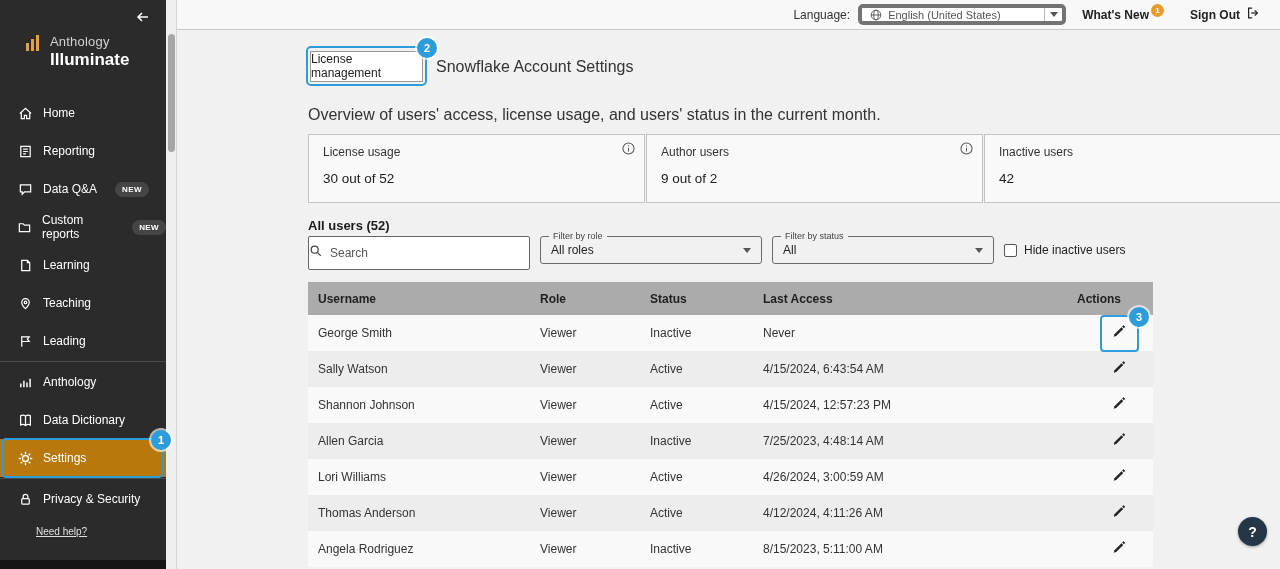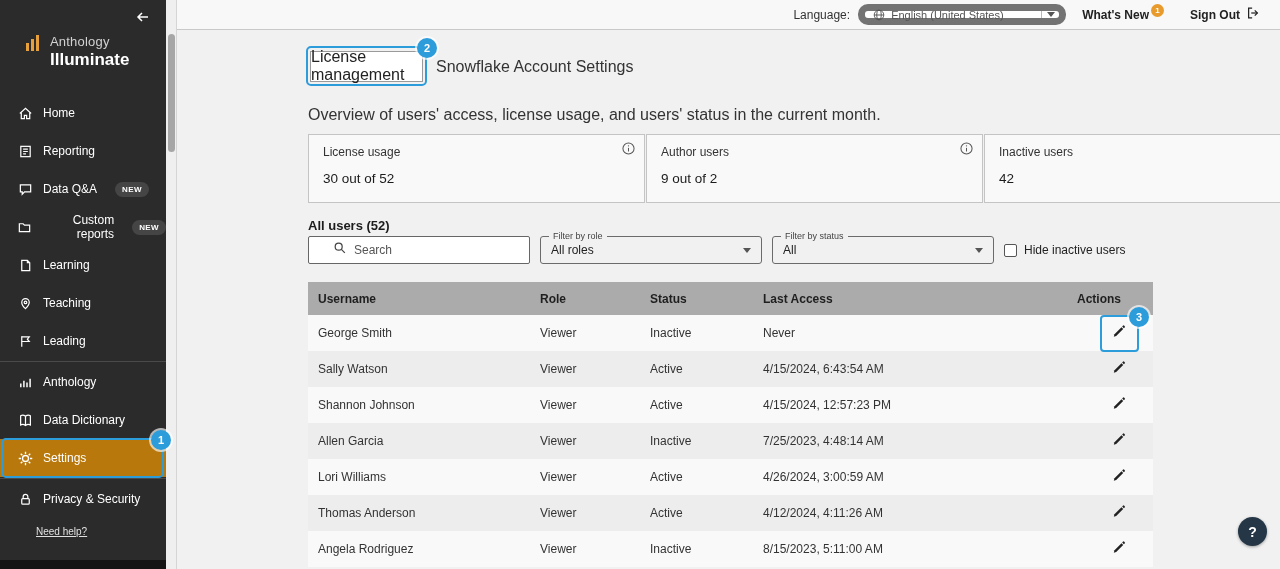--- a/index.html
+++ b/index.html
@@ -7,42 +7,42 @@
   body { font-family:"Liberation Sans", sans-serif; background:#e8e8e8; position:relative; color:#222; }
 
   .page { position:absolute; inset:0; width:1280px; height:569px; }
 
   
   .sidebar { position:absolute; left:0; top:0; width:166px; height:569px; background:#2b2b2b; color:#fff; z-index:2; }
   .back-btn { position:absolute; top:9px; right:15px; cursor:pointer; line-height:0; }
   .brand { position:absolute; top:34px; left:26px; display:flex; gap:9px; align-items:flex-start; }
   .brand-text .l1 { color:#d2d2d2; font-size:13px; letter-spacing:.2px; }
   .brand-text .l2 { color:#fff; font-size:17px; font-weight:bold; margin-top:1px; }
-  .nav { position:absolute; top:94px; left:0; width:100%;text-align:right; }
+  .nav { position:absolute; top:94px; left:0; width:100%; }
   .nav-item { height:38px; display:flex; align-items:center; padding-left:17px; gap:10px; font-size:12px; cursor:pointer; }
   .nav-item .icon { width:16px; display:flex; justify-content:center; line-height:0; }
   .nav-item.active { background:var(--settings-active,#B8780C); }
   .nav-divider { height:1px; background:#4a4a4a; margin:1px 0; }
   .badge-new { background:#454545; color:#fff; font-size:8px; font-weight:bold; letter-spacing:.4px;
                padding:3px 7px; border-radius:9px; margin-left:8px; }
   .help-link { position:absolute; top:526px; left:36px; font-size:10px; color:#e0e0e0;
                text-decoration:underline; cursor:pointer; }
   .sidebar-bottom { position:absolute; bottom:0; left:0; width:100%; height:9px; background:#151515; }
 
   
   .scroll-strip { position:absolute; left:166px; top:0; width:11px; height:569px; background:#efefef;
                   border-right:1px solid #d5d5d5; z-index:1; }
   .scroll-thumb { position:absolute; left:2px; top:34px; width:7px; height:118px; background:#a6a6a6; border-radius:4px; }
 
   
   .topbar { position:absolute; left:177px; top:0; width:1103px; height:30px; background:#f8f8f8;
             border-bottom:1px solid #c9c9c9; display:flex; align-items:center; justify-content:flex-end;
             padding-right:20px; font-size:12px; color:#333; z-index:1; }
   .lang-label { margin-right:8px; }
-  .lang-select { width:208px; height:21px; border:7px solid #737373; background:#fff; border-radius:10px;
+  .lang-select { width:208px; height:21px; border:4px solid #737373; background:#fff; border-radius:5px;
                  display:flex; align-items:center; font-size:11px; color:#555; cursor:pointer; }
   .lang-select .globe { margin:0 6px 0 8px; line-height:0; }
   .lang-select .value { flex:1; white-space:nowrap; overflow:hidden; }
   .lang-select .chev-box { width:18px; height:100%; border-left:1px solid #b9b9b9; display:flex;
                            align-items:center; justify-content:center; }
   .chevron { width:0; height:0; border-left:4px solid transparent; border-right:4px solid transparent;
              border-top:5px solid #555; }
   .whats-new { display:flex; align-items:flex-start; gap:2px; font-weight:bold; color:#222;
                margin-left:16px; cursor:pointer; }
   .notif-badge { width:13px; height:13px; border-radius:50%; background:var(--notif-badge,#E89B2C);
@@ -51,37 +51,37 @@
   .sign-out { display:flex; align-items:center; gap:6px; font-weight:bold; color:#222;
               margin-left:26px; cursor:pointer; }
 
   
   .main { position:absolute; left:177px; top:30px; width:1103px; height:539px; background:#f1f1f1; }
 
   .tab-annotation { position:absolute; left:129px; top:16px; width:121px; height:40px;
                     border:2px solid var(--annotation-blue,#2D9CDB); border-radius:5px;
                     display:flex; align-items:center; justify-content:center; }
   .tab-active { width:113px; height:31px; background:#fff; border:1px solid #9a9a9a;
-                display:flex; align-items:center; justify-content:center; font-size:16px; color:#222; cursor:pointer; }
+                display:flex; align-items:center; justify-content:center; font-size:12px; color:#222; cursor:pointer; }
   .tab-inactive { position:absolute; left:259px; top:21px; height:31px; line-height:31px;
                   font-size:16px; color:#333; cursor:pointer; }
 
   .overview { position:absolute; left:131px; top:76px; font-size:16px; color:#333; }
 
   .cards { position:absolute; left:131px; top:104px; width:1013px; display:flex; gap:1px;justify-content:center; }
   .card { flex:1; height:69px; background:#f9f9f9; border:1px solid #c4c4c4; position:relative; padding:10px 14px; }
   .card .title { font-size:12px; color:#333; }
   .card .value { font-size:13.5px; color:#1c1c1c; margin-top:12px; }
   .card .info { position:absolute; top:7px; right:9px; line-height:0; cursor:pointer; }
 
   .all-users { position:absolute; left:131px; top:188px; font-size:13px; font-weight:bold; color:#1c1c1c; }
 
   .filters { position:absolute; left:0; top:206px; width:100%; height:29px; }
-  .search-box { position:absolute; left:131px; top:0; width:222px; height:28px; background:#fff;
-                border:1px solid #666; border-radius:2px; display:flex; align-items:center; padding:0 24px; gap:7px; }
+  .search-box { position:absolute; left:131px; top:0; width:222px; height:34px; background:#fff;
+                border:1px solid #666; border-radius:2px; display:flex; align-items:center; padding:0 0; gap:7px; }
   .search-box input { border:none; outline:none; background:transparent; font-size:12px; width:100%;
                       color:#333; font-family:"Liberation Sans", sans-serif; }
   .search-box input::placeholder { color:#555; }
   .filter-select { position:absolute; top:0; width:222px; height:28px; border:1px solid #6b6b6b;
                    border-radius:3px; display:flex; align-items:center; padding:0 10px; font-size:12px;
                    color:#222; cursor:pointer; }
   .filter-select .legend { position:absolute; top:-6px; left:8px; font-size:9px; color:#444;
                            background:#f1f1f1; padding:0 4px; }
   .filter-select .value { flex:1; }
   .filter-role { left:363px; }

